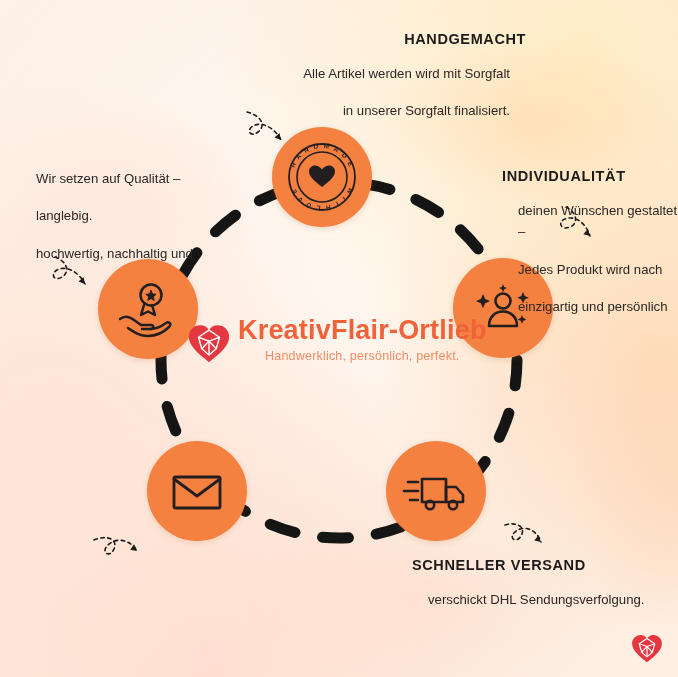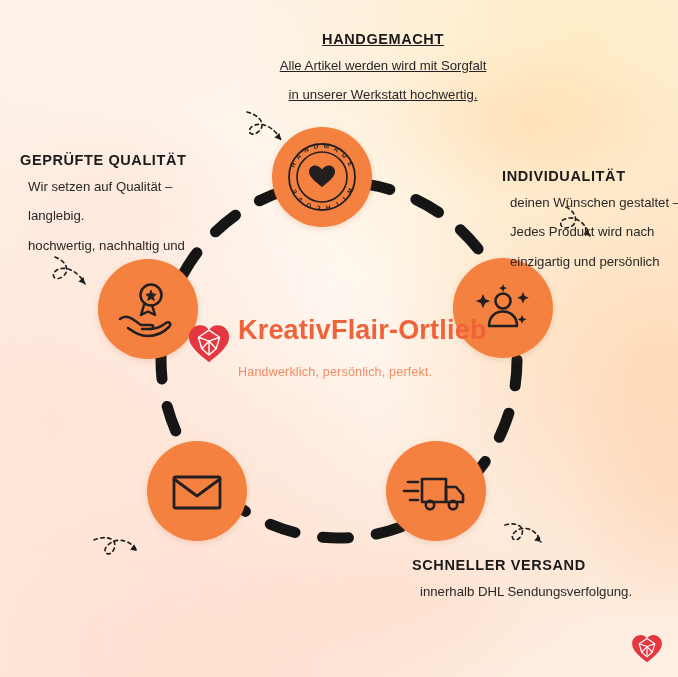--- a/index.html
+++ b/index.html
@@ -63,21 +63,21 @@
     color: #231f20;
   }
   .txt h3 {
     margin: 0 0 8px 0;
     font-size: 14.5px;
     font-weight: bold;
     letter-spacing: 0.6px;
     color: #1c1a1a;
   }
   .txt p {
-    margin: 8px;
+    margin: 16px;
     font-size: 13.2px;
     line-height: 1.62;
     color: #2b2726;
   }
   .center-logo {
     position: absolute;
     left: 186px;
     top: 316px;
     width: 310px;
     display: flex;
@@ -87,32 +87,33 @@
     width: 46px;
     height: 46px;
     margin-right: 6px;
     margin-top: 4px;
     flex: none;
   }
   .logo-text {
     display: flex;
     flex-direction: column;
     justify-content: center;
+    text-align: center;
   }
   .brand {
     font-size: 27px;
     font-weight: bold;
     color: #f0623a;
     letter-spacing: 0.2px;
     line-height: 1.05;
   }
   .tagline {
     font-size: 12.5px;
     color: #f58b63;
-    margin-top: 21px;
+    margin-top: 5px;
     letter-spacing: 0.2px;
   }
   .corner-mark {
     position: absolute;
     right: 14px;
     bottom: 12px;
     width: 34px;
     height: 34px;
   }
   .ring-text {
@@ -223,41 +224,40 @@
         <path d="M24,22 L24,36.5"></path>
         <path d="M16.5,30 L24,22 L31.5,30"></path>
       </g>
     </svg>
     <div class="logo-text">
       <div class="brand">KreativFlair-Ortlieb</div>
       <div class="tagline">Handwerklich, persönlich, perfekt.</div>
     </div>
   </div>
 
-  <div class="txt" style="left:248px; top:31px; width:270px; text-align:center;text-decoration:underline;">
+  <div class="txt" style="left:256px; top:31px; width:270px; text-align:right;">
     <h3>HANDGEMACHT</h3>
     <p>Alle Artikel werden  wird mit Sorgfalt</p>
-    <p>in unserer Werkstatt hochwertig.</p>
+    <p>in unserer Sorgfalt finalisiert.</p>
   </div>
 
   <div class="txt" style="left:502px; top:168px; width:196px;">
     <h3>INDIVIDUALITÄT</h3>
     <p>deinen Wünschen gestaltet –</p>
     <p>Jedes Produkt wird nach</p>
     <p>einzigartig und persönlich</p>
   </div>
 
   <div class="txt" style="left:412px; top:557px; width:268px;">
     <h3>SCHNELLER VERSAND</h3>
-    <p> innerhalb DHL Sendungsverfolgung.</p>
+    <p> verschickt DHL Sendungsverfolgung.</p>
   </div>
 
 
   <div class="txt" style="left:20px; top:152px; width:222px;">
-    <h3>GEPRÜFTE QUALITÄT</h3>
     <p>Wir setzen auf Qualität –</p>
     <p>langlebig.</p>
     <p>hochwertig, nachhaltig und</p>
   </div>
 
   <svg class="corner-mark" viewBox="0 0 48 48">
     <path d="M24,44 C10,33 3,26 3,17.5 C3,10.5 8.5,5.5 15,5.5 C19,5.5 22.3,7.6 24,10.6 C25.7,7.6 29,5.5 33,5.5 C39.5,5.5 45,10.5 45,17.5 C45,26 38,33 24,44 Z" fill="#e4373f"></path>
     <g stroke="#ffffff" stroke-width="1.6" fill="none" stroke-linejoin="round">
       <path d="M24,10.6 L13,18 L16.5,30 L24,36.5 L31.5,30 L35,18 Z"></path>
       <path d="M13,18 L24,22 L35,18"></path>

